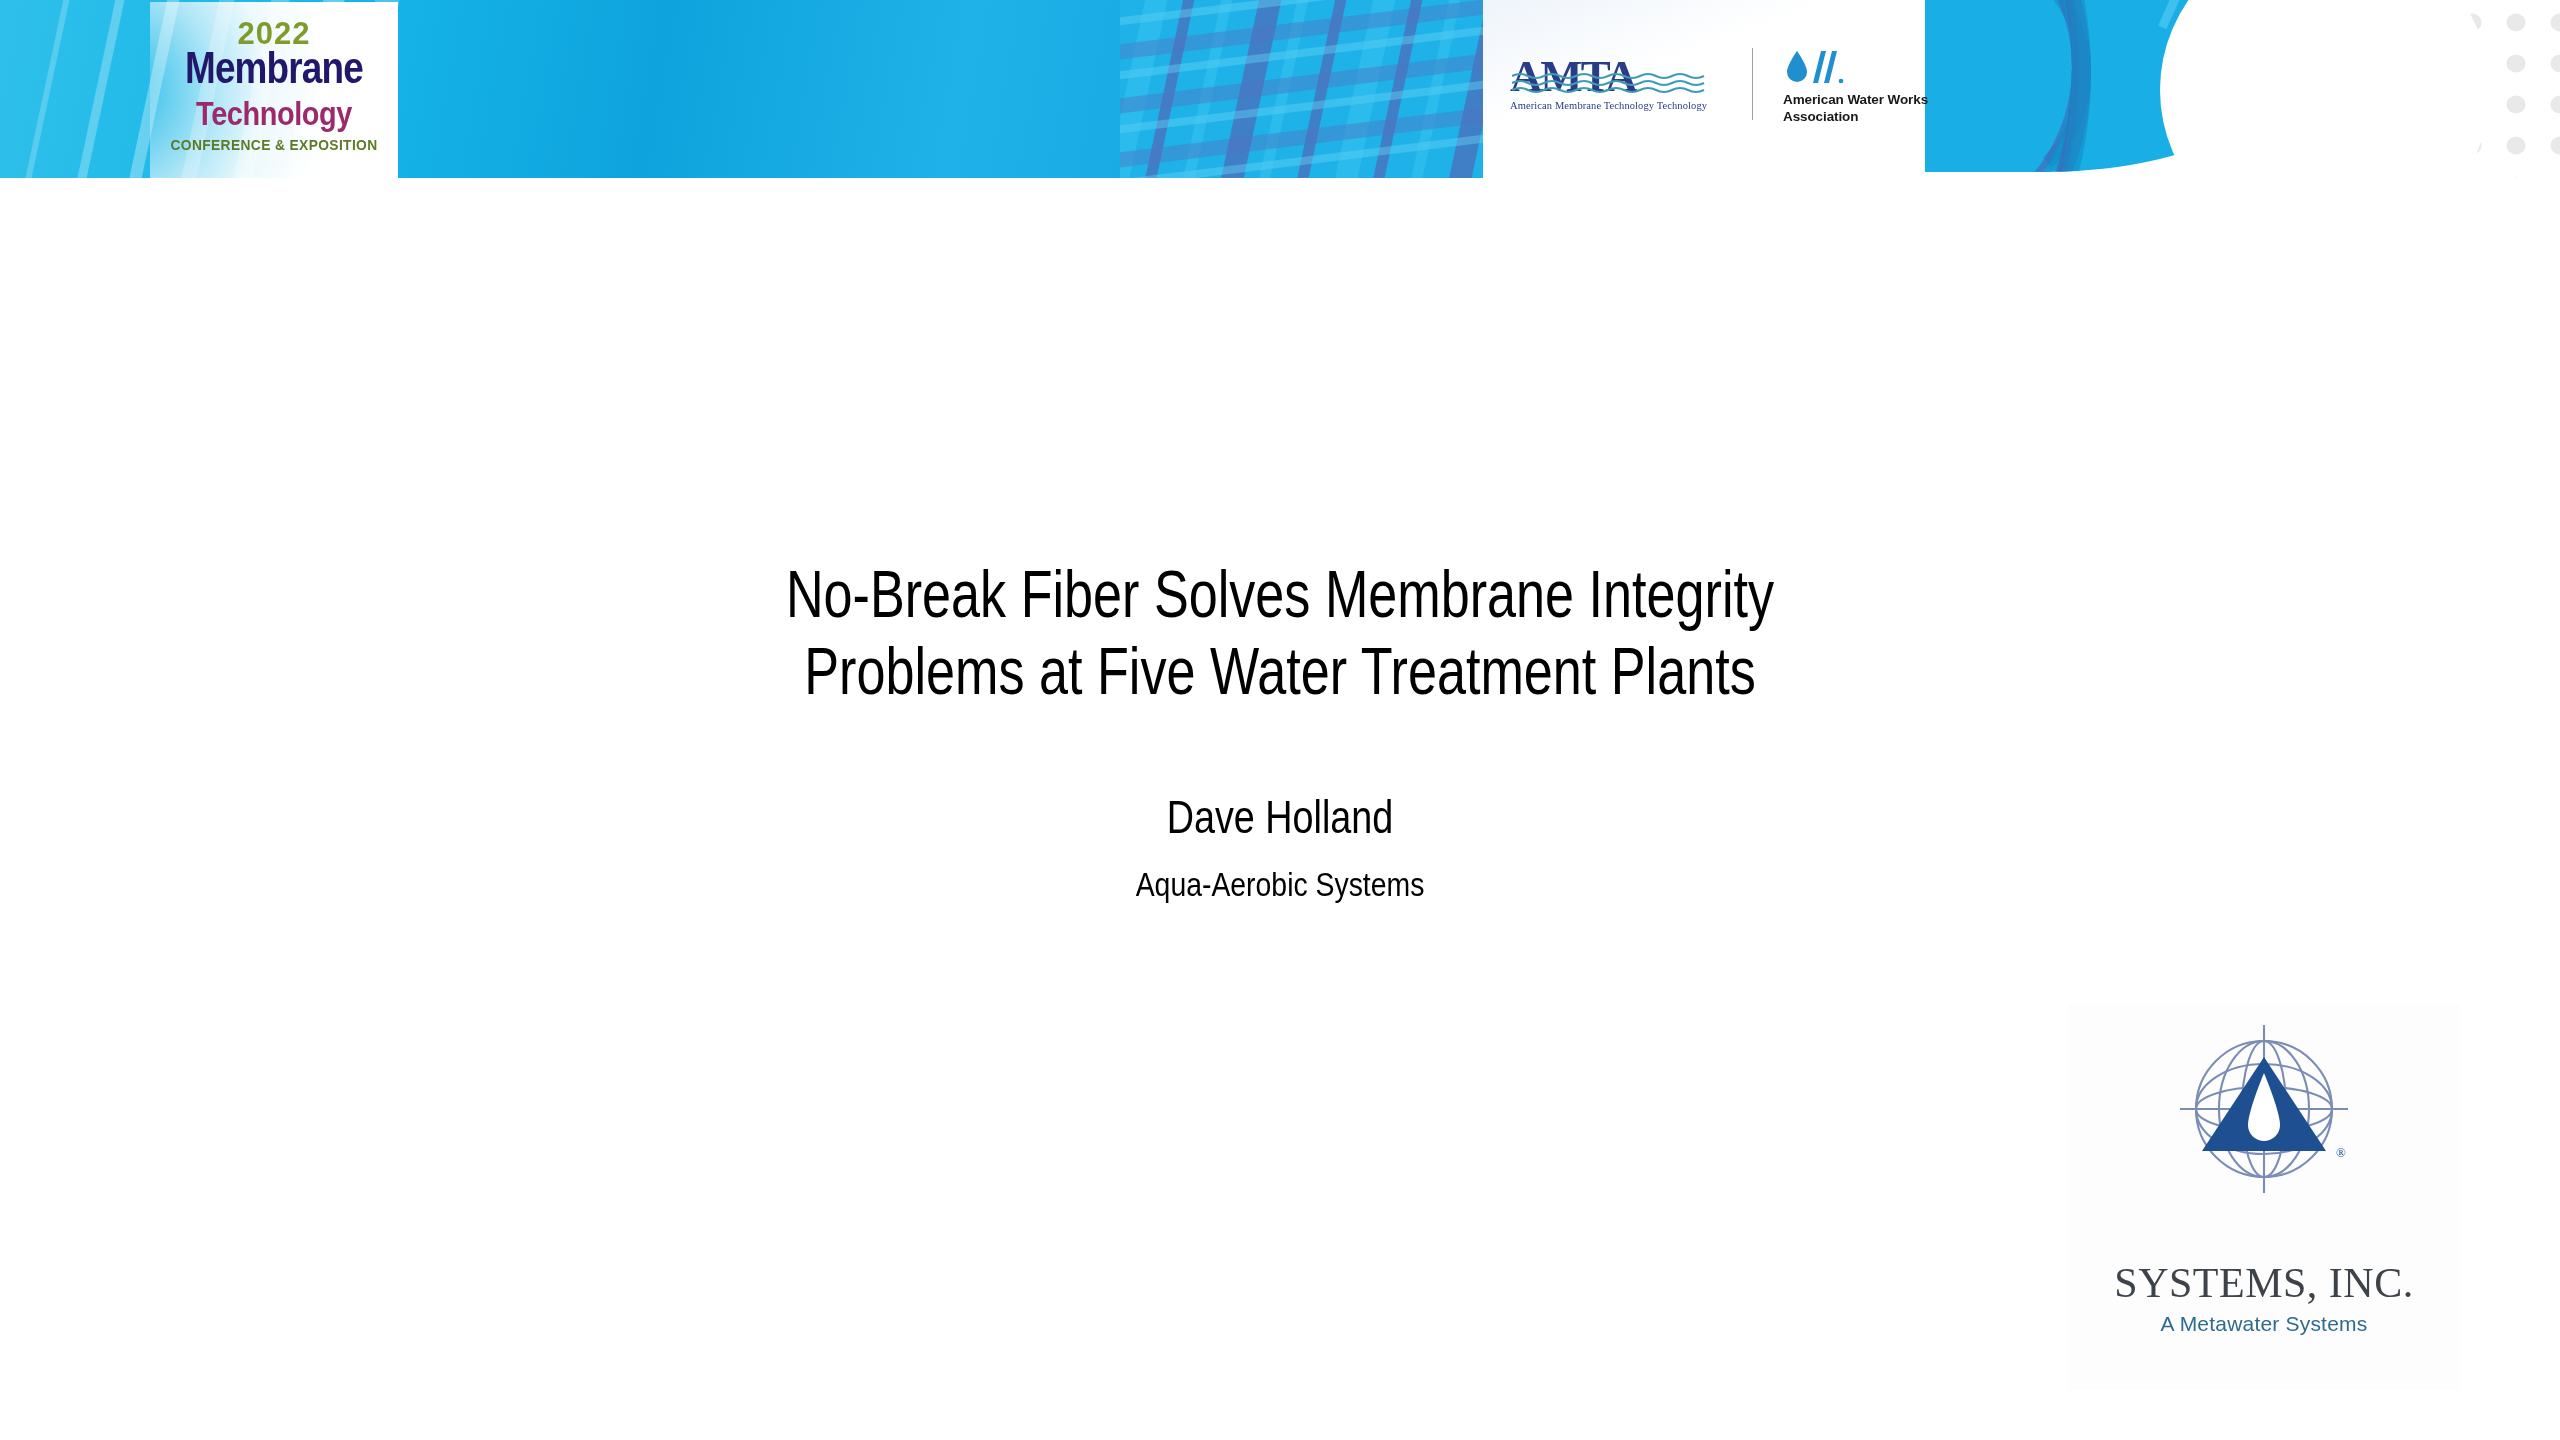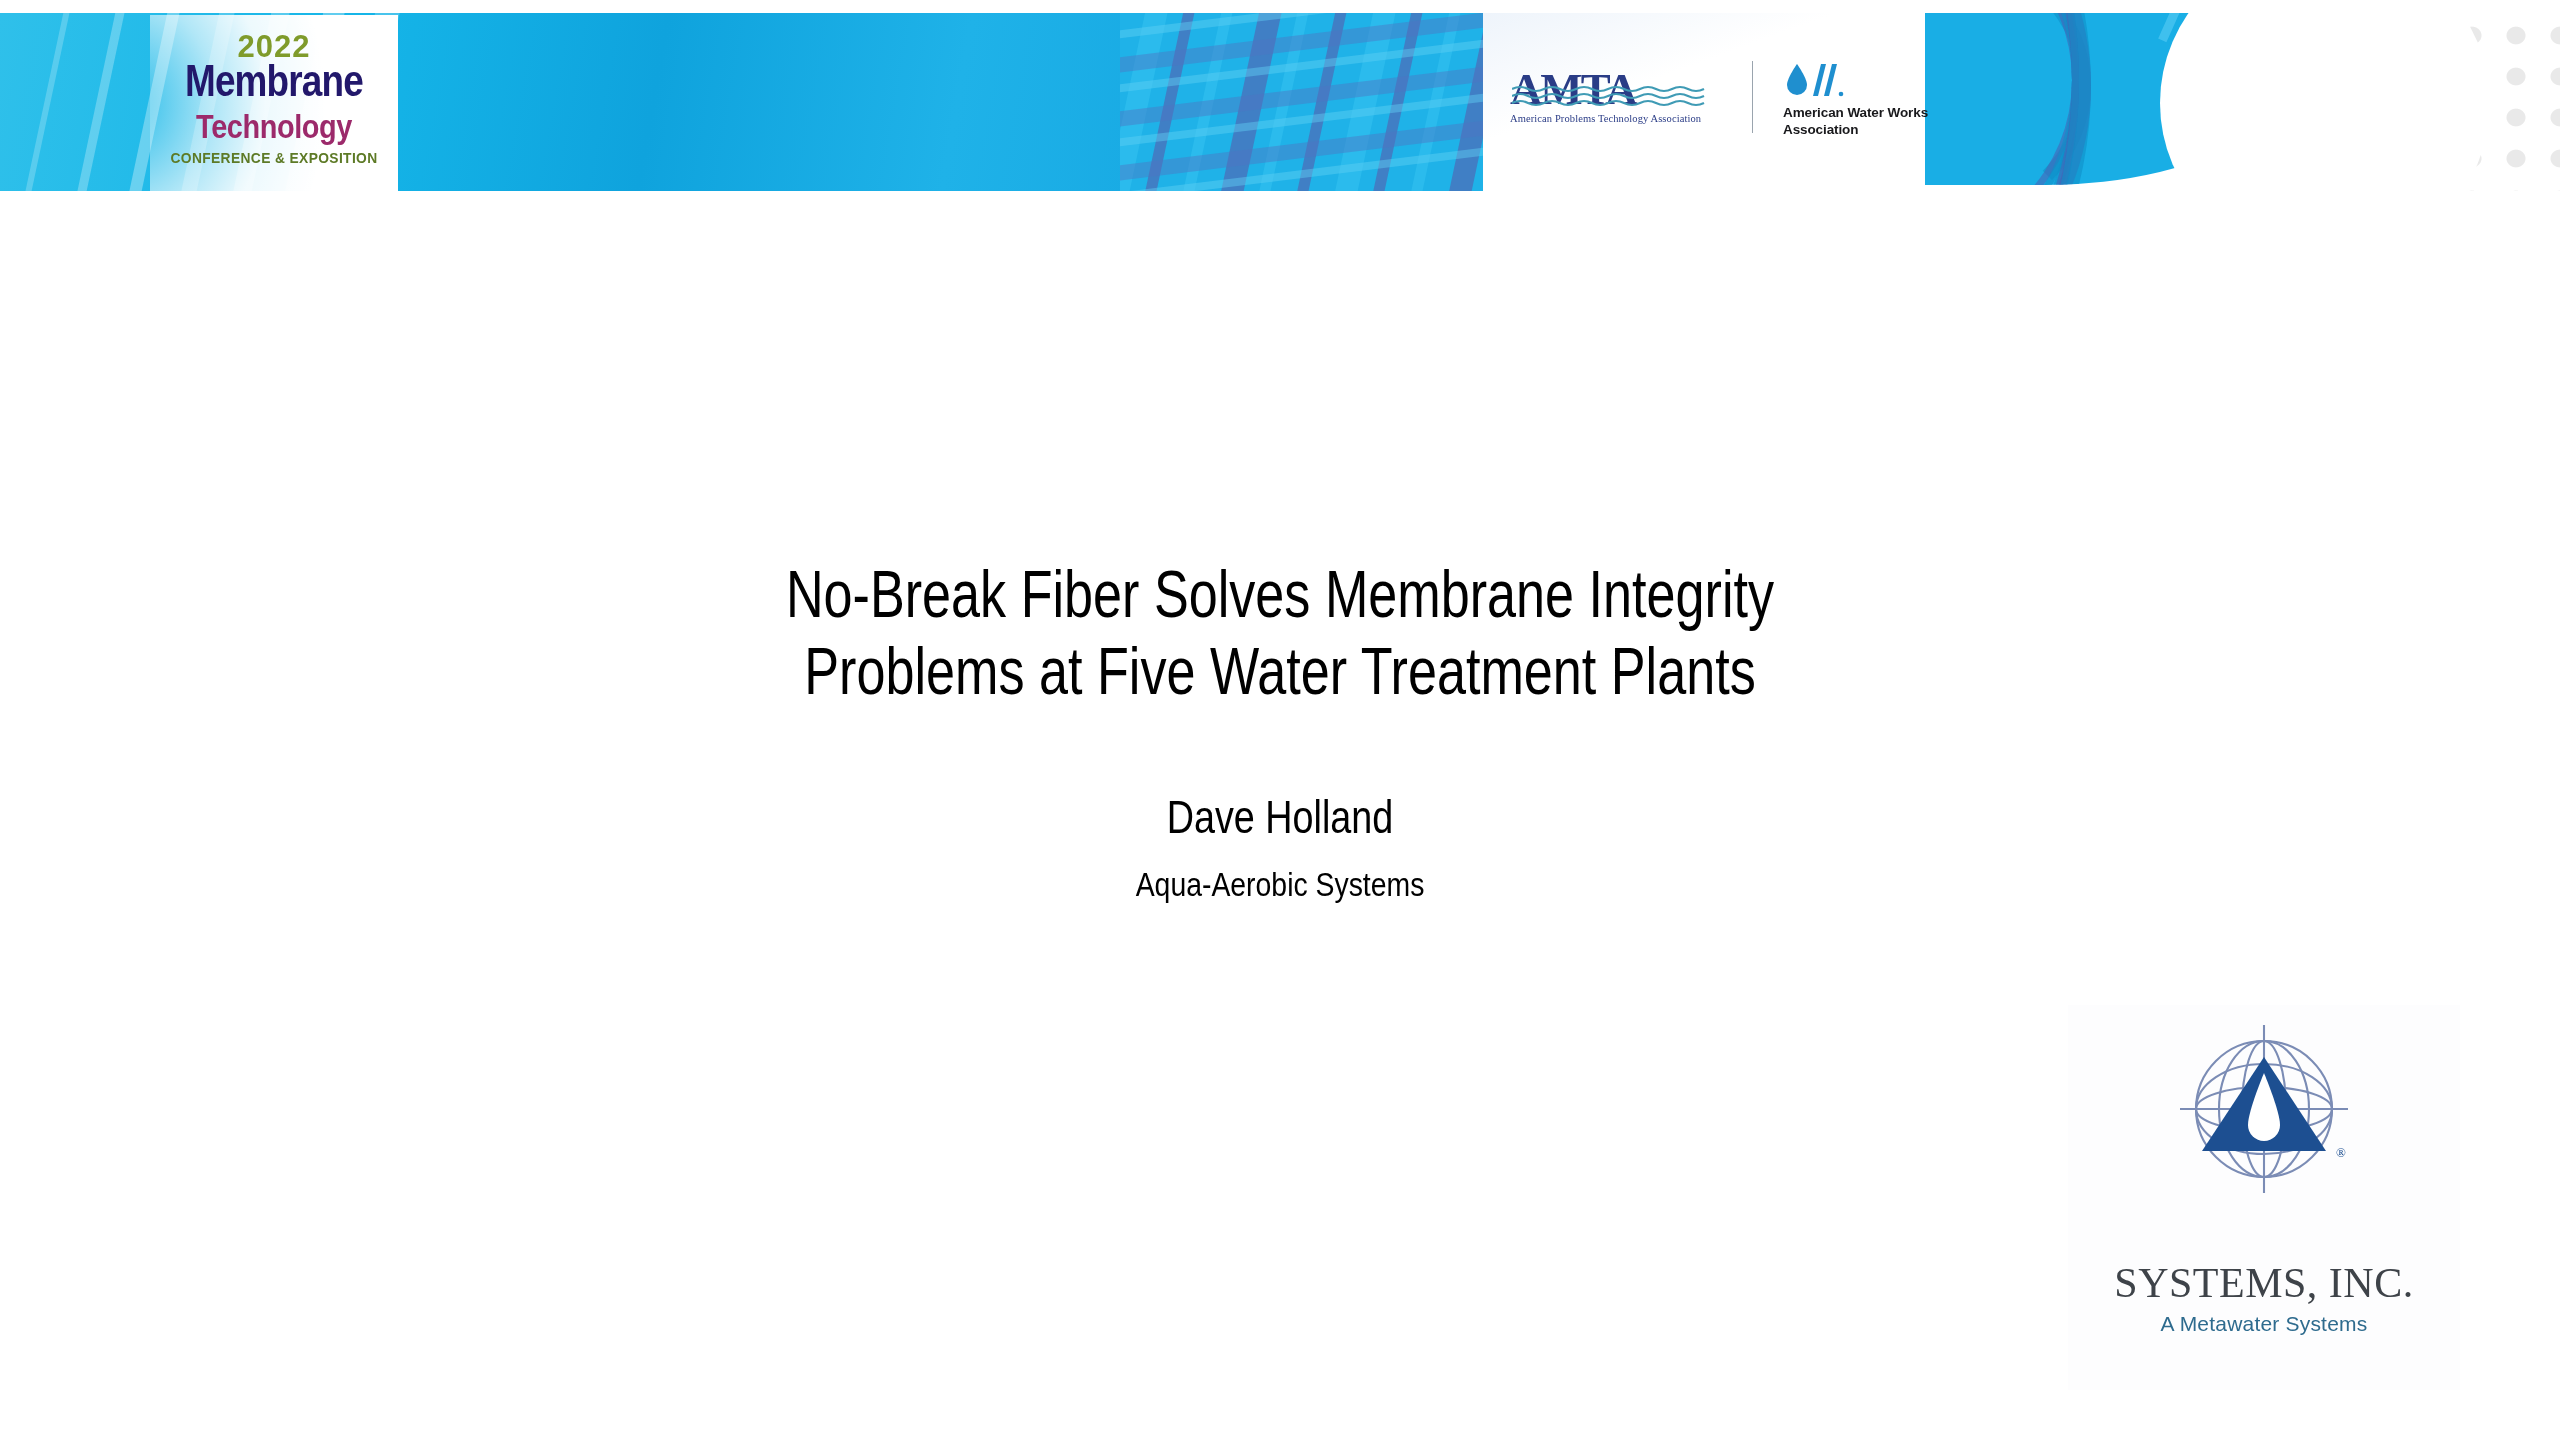--- a/index.html
+++ b/index.html
@@ -6,21 +6,21 @@
   body{
     width:2560px;height:1440px;
     background:#ffffff;
     font-family:"Liberation Sans", sans-serif;
     overflow:hidden;
     position:relative;
   }
 
   
   .banner{
-    position:absolute;left:0;top:13px;width:2560px;height:178px;
+    position:absolute;left:0;top:0;width:2560px;height:178px;
     overflow:hidden;background:#ffffff;
   }
 
   
   .arcfield{
     position:absolute;left:0;top:0;width:520px;height:178px;overflow:hidden;
     background:#2fc0ea;
   }
   .arcfield .ring{
     position:absolute;border-radius:50%;border-style:solid;
@@ -285,21 +285,21 @@
 
   <div class="amta">
     <div class="amta-word">AMTA</div>
     <svg class="amta-waves" viewBox="0 0 205 26">
       <g fill="none" stroke="#3f9bb5" stroke-width="2.2">
         <path d="M0 5 q8 -4 16 0 t16 0 t16 0 t16 0 t16 0 t16 0 t16 0 t16 0 t16 0 t16 0 t16 0 t16 0"></path>
         <path d="M0 12 q8 -4 16 0 t16 0 t16 0 t16 0 t16 0 t16 0 t16 0 t16 0 t16 0 t16 0 t16 0 t16 0"></path>
         <path d="M0 19 q8 -4 16 0 t16 0 t16 0 t16 0 t16 0 t16 0 t16 0 t16 0 t16 0 t16 0 t16 0 t16 0"></path>
       </g>
     </svg>
-    <div class="amta-tag">American Problems Technology Association</div>
+    <div class="amta-tag">American Membrane Technology Technology</div>
   </div>
 
   <div class="vdivider"></div>
 
   <div class="awwa">
     <svg class="awwa-mark" viewBox="0 0 62 34">
       <path d="M14 1 C14 1 4 15 4 22 a10 10 0 0 0 20 0 C24 15 14 1 14 1 Z" fill="#1f8fcf"></path>
       <path d="M30 33 L38 1 L43 1 L35 33 Z" fill="#1f8fcf"></path>
       <path d="M41 33 L49 1 L54 1 L46 33 Z" fill="#1f8fcf"></path>
       <circle cx="58" cy="31" r="2.3" fill="#1f8fcf"></circle>

